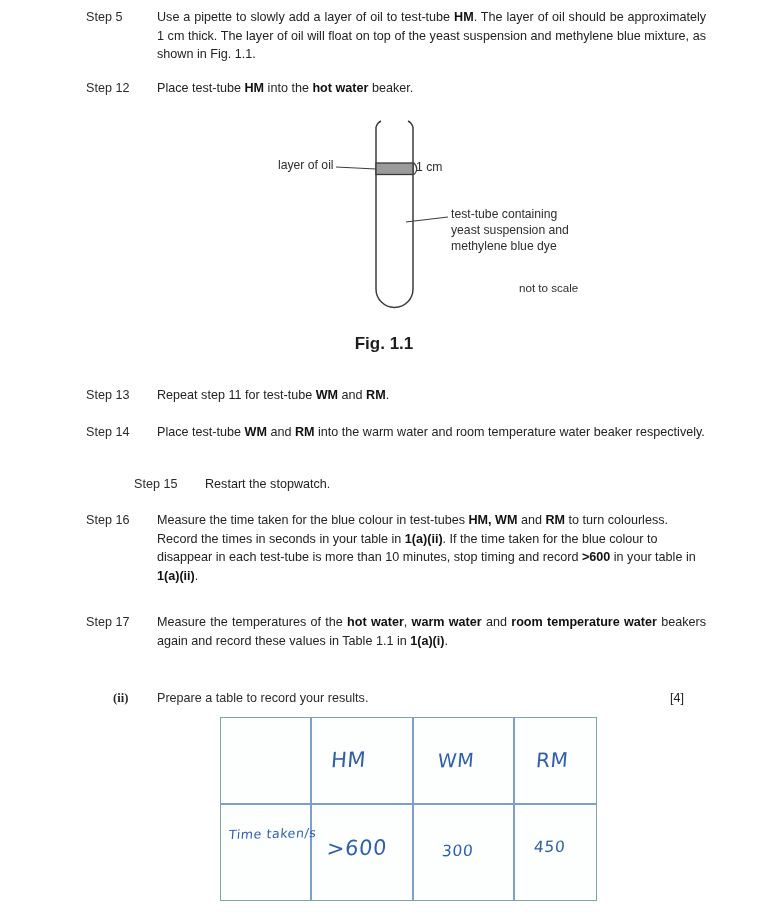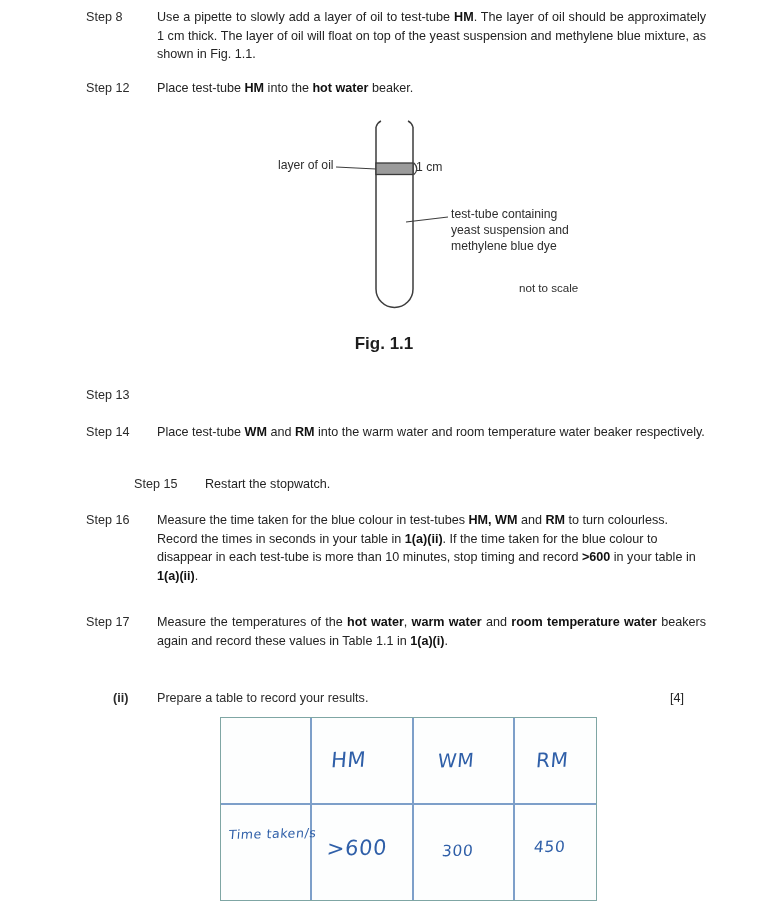--- a/index.html
+++ b/index.html
@@ -54,20 +54,21 @@
     width: 600px;
   }
   .sub-label {
     position: absolute;
     left: 0;
     top: 0;
     width: 40px;
     font-size: 12.6px;
     line-height: 18.6px;
     font-weight: bold;
+    font-family: Liberation Serif, serif;
   }
   .sub-body {
     margin-left: 44px;
     font-size: 12.6px;
     line-height: 18.6px;
   }
   .marks {
     position: absolute;
     left: 670px;
     font-size: 12.6px;
@@ -152,21 +153,21 @@
   #ht-v-hm { left: 106px; top: 118px; font-size: 21px; }
   #ht-v-wm { left: 221px; top: 124px; font-size: 15.5px; }
   #ht-v-rm { left: 313px; top: 120px; font-size: 15.5px; }
 </style>
 </head>
 <body>
 
 <div class="page">
 
   <div class="step-row" id="row-step11" style="top:8px;">
-    <div class="step-label">Step 8</div>
+    <div class="step-label">Step 5</div>
     <div class="step-body justify">Use a pipette to slowly add a layer of oil to test-tube <b>HM</b>. The layer of oil should be approximately 1 cm thick. The layer of oil will float on top of the yeast suspension and methylene blue mixture, as shown in Fig. 1.1.</div>
   </div>
 
   <div class="step-row" id="row-step12" style="top:79px;">
     <div class="step-label">Step 12</div>
     <div class="step-body">Place test-tube <b>HM</b> into the <b>hot water</b> beaker.</div>
   </div>
 
   <div class="figure">
     <svg width="420" height="210" viewBox="0 0 420 210">
@@ -190,20 +191,21 @@
     <div class="fig-label" id="label-test-tube" style="position:absolute;left:211px;top:94px;">test-tube containing
 yeast suspension and
 methylene blue dye</div>
     <div class="fig-label" id="label-not-to-scale" style="position:absolute;left:279px;top:168px;">not to scale</div>
   </div>
 
   <div class="fig-caption">Fig. 1.1</div>
 
   <div class="step-row" style="top:386px;">
     <div class="step-label">Step 13</div>
+    <div class="step-body">Repeat step 11 for test-tube <b>WM</b> and <b>RM</b>.</div>
   </div>
 
   <div class="step-row" style="top:423px;">
     <div class="step-label">Step 14</div>
     <div class="step-body">Place test-tube <b>WM</b> and <b>RM</b> into the warm water and room temperature water beaker respectively.</div>
   </div>
 
   <div class="step-row" style="top:475px;margin-left:48px;">
     <div class="step-label">Step 15</div>
     <div class="step-body">Restart the stopwatch.</div>

